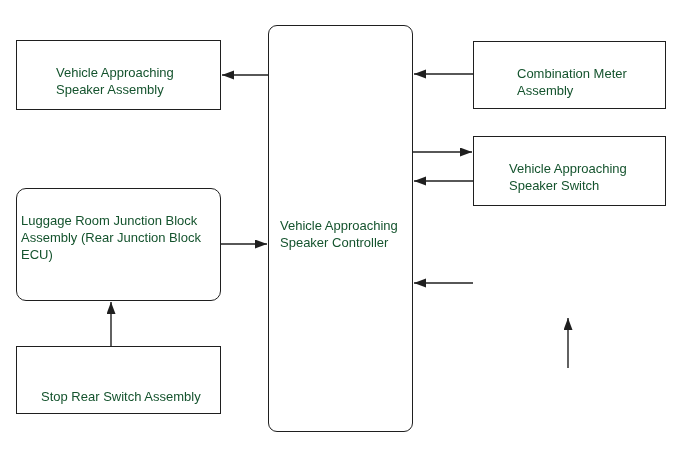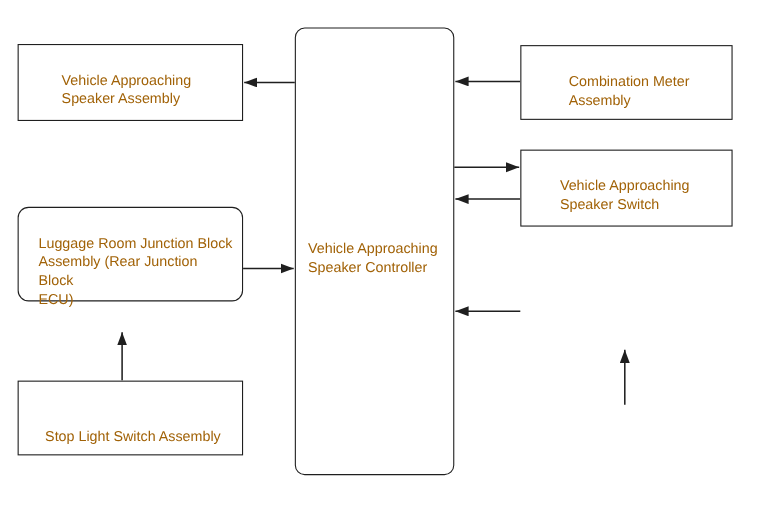--- a/index.html
+++ b/index.html
@@ -20,30 +20,30 @@
     left: 0;
     top: 0;
     width: 688px;
     height: 463px;
   }
   .node {
     position: absolute;
     box-sizing: border-box;
     border: 1.5px solid #1f1f1f;
     background: #ffffff;
-    color: #a16207;
+    color: #14532d;
     font-size: 13px;
     line-height: 17px;
     white-space: pre-line;
   }
   .rounded { border-radius: 10px; }
 
   
   .n-speaker-assembly   { left: 16px;  top: 40px;  width: 205px; height: 70px;  padding: 6px 6px 0 39px; }
-  .n-luggage-junction   { left: 16px;  top: 188px; width: 205px; height: 86px; padding: 6px 6px 0 18px; }
+  .n-luggage-junction   { left: 16px;  top: 188px; width: 205px; height: 113px; padding: 6px 6px 0 4px; }
   .n-stop-light-switch  { left: 16px;  top: 346px; width: 205px; height: 68px;  padding: 24px 6px 0 24px; }
   
   .n-controller         { left: 268px; top: 25px;  width: 145px; height: 407px; padding: 174px 4px 0 11px; border-radius: 9px; }
   
   .n-combination-meter  { left: 473px; top: 41px;  width: 193px; height: 68px;  padding: 6px 6px 16px 43px; }
   .n-speaker-switch     { left: 473px; top: 136px; width: 193px; height: 70px;  padding: 6px 6px 0 35px; }
   .n-main-body-ecu      { left: 473px; top: 249px; width: 193px; height: 68px;  padding: 7px 6px 0 14px; }
   .n-shift-lock-ecu     { left: 473px; top: 368px; width: 192px; height: 68px;  padding: 20px 6px 0 46px; }
 </style>
 </head>
@@ -72,21 +72,21 @@
 Speaker Assembly</span>
   </div>
 
   <div class="node rounded n-luggage-junction">
     <span>Luggage Room Junction Block
 Assembly (Rear Junction Block
 ECU)</span>
   </div>
 
   <div class="node n-stop-light-switch">
-    <span>Stop Light Switch Assembly</span>
+    <span>Stop Rear Switch Assembly</span>
   </div>
 
   <div class="node n-controller">
     <span>Vehicle Approaching
 Speaker Controller</span>
   </div>
 
   <div class="node n-combination-meter">
     <span>Combination Meter
 Assembly</span>

